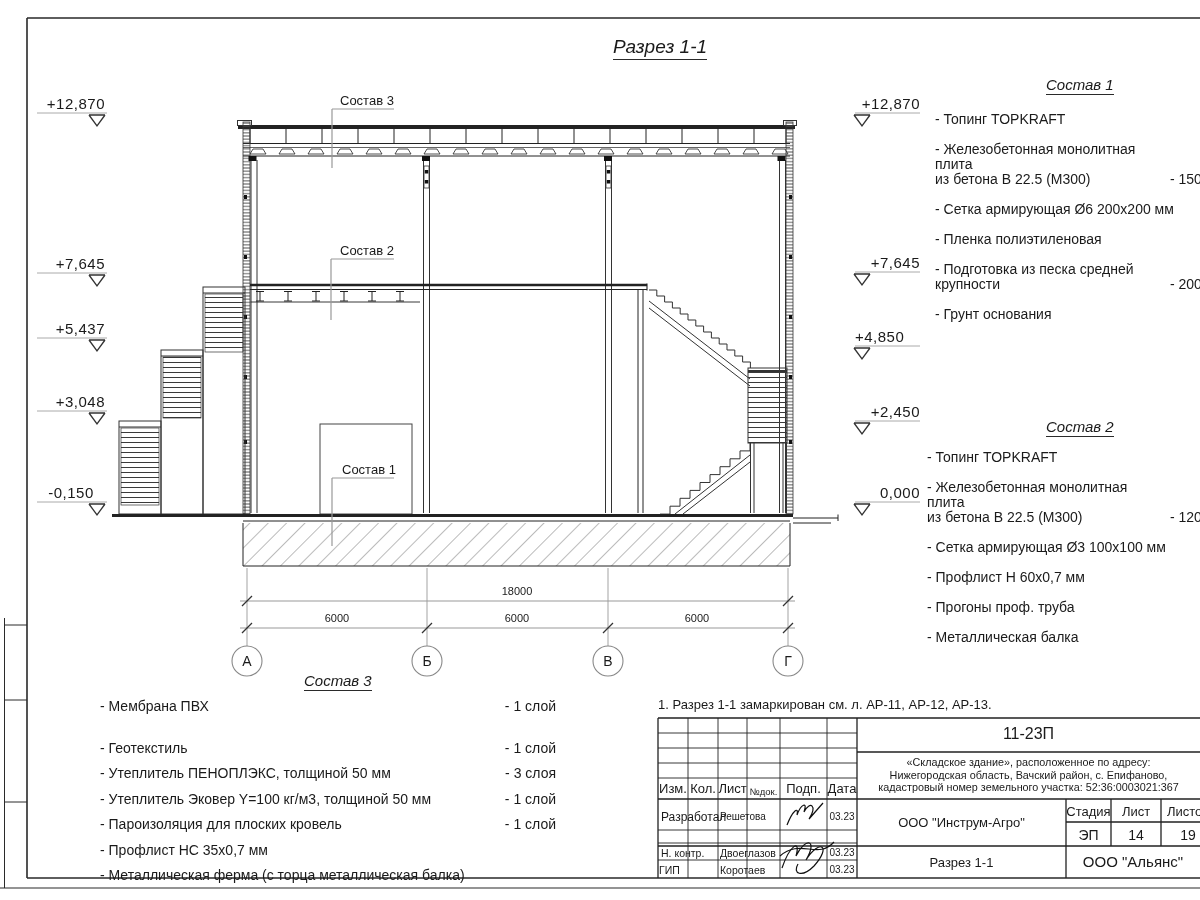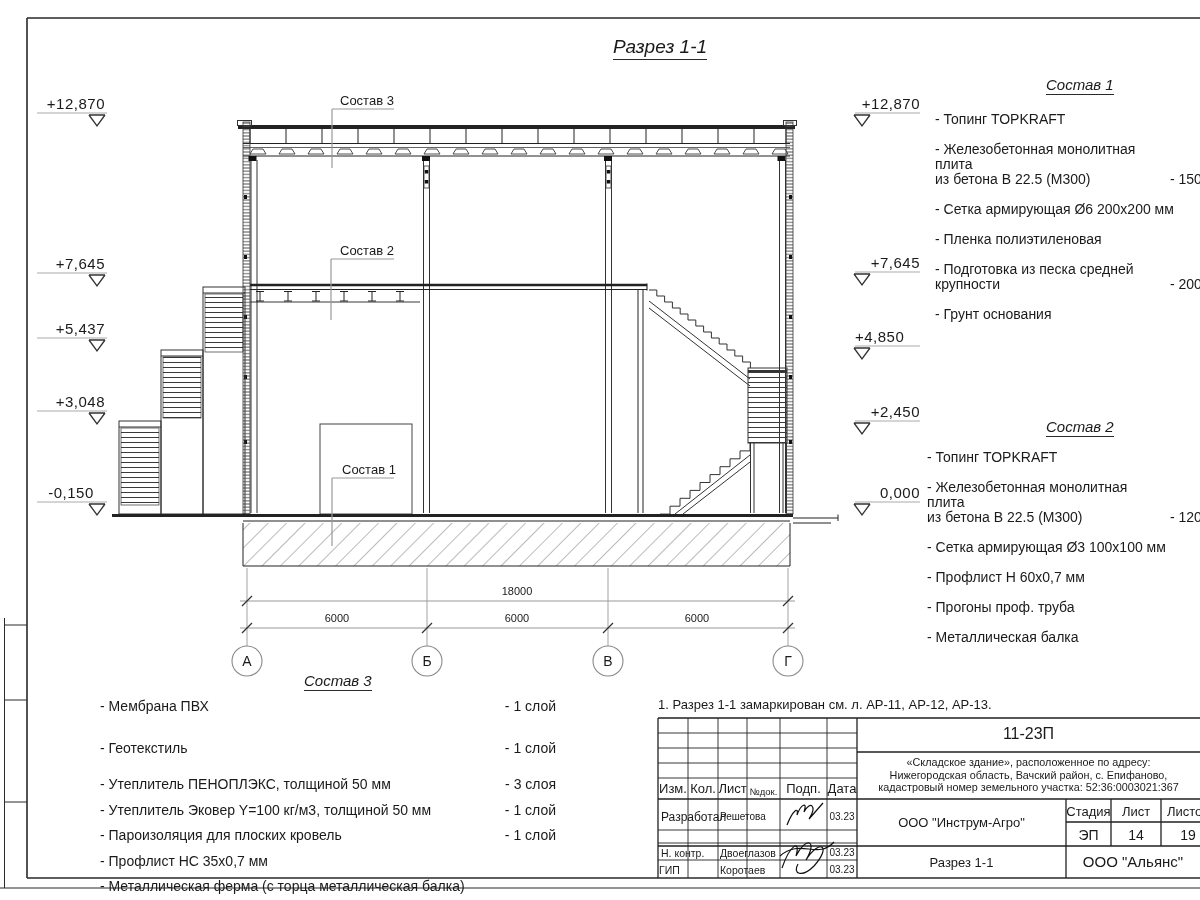--- a/index.html
+++ b/index.html
@@ -271,21 +271,21 @@
 </div>
 <div class="list" style="left:100px;top:699px;width:456px">
   <div class="li">
       <span class="txt">- Мембрана ПВХ</span>
       <span class="val">- 1 слой</span>
     </div>
   <div class="li" style="margin-top:27px">
       <span class="txt">- Геотекстиль</span>
       <span class="val">- 1 слой</span>
     </div>
-  <div class="li" style="margin-top:21px">
+  <div class="li" style="margin-top:10px">
       <span class="txt">- Утеплитель ПЕНОПЛЭКС, толщиной 50 мм</span>
       <span class="val">- 3 слоя</span>
     </div>
   <div class="li" style="margin-top:10.5px">
       <span class="txt">- Утеплитель Эковер Y=100 кг/м3, толщиной 50 мм</span>
       <span class="val">- 1 слой</span>
     </div>
   <div class="li" style="margin-top:10.5px">
       <span class="txt">- Пароизоляция для плоских кровель</span>
       <span class="val">- 1 слой</span>

